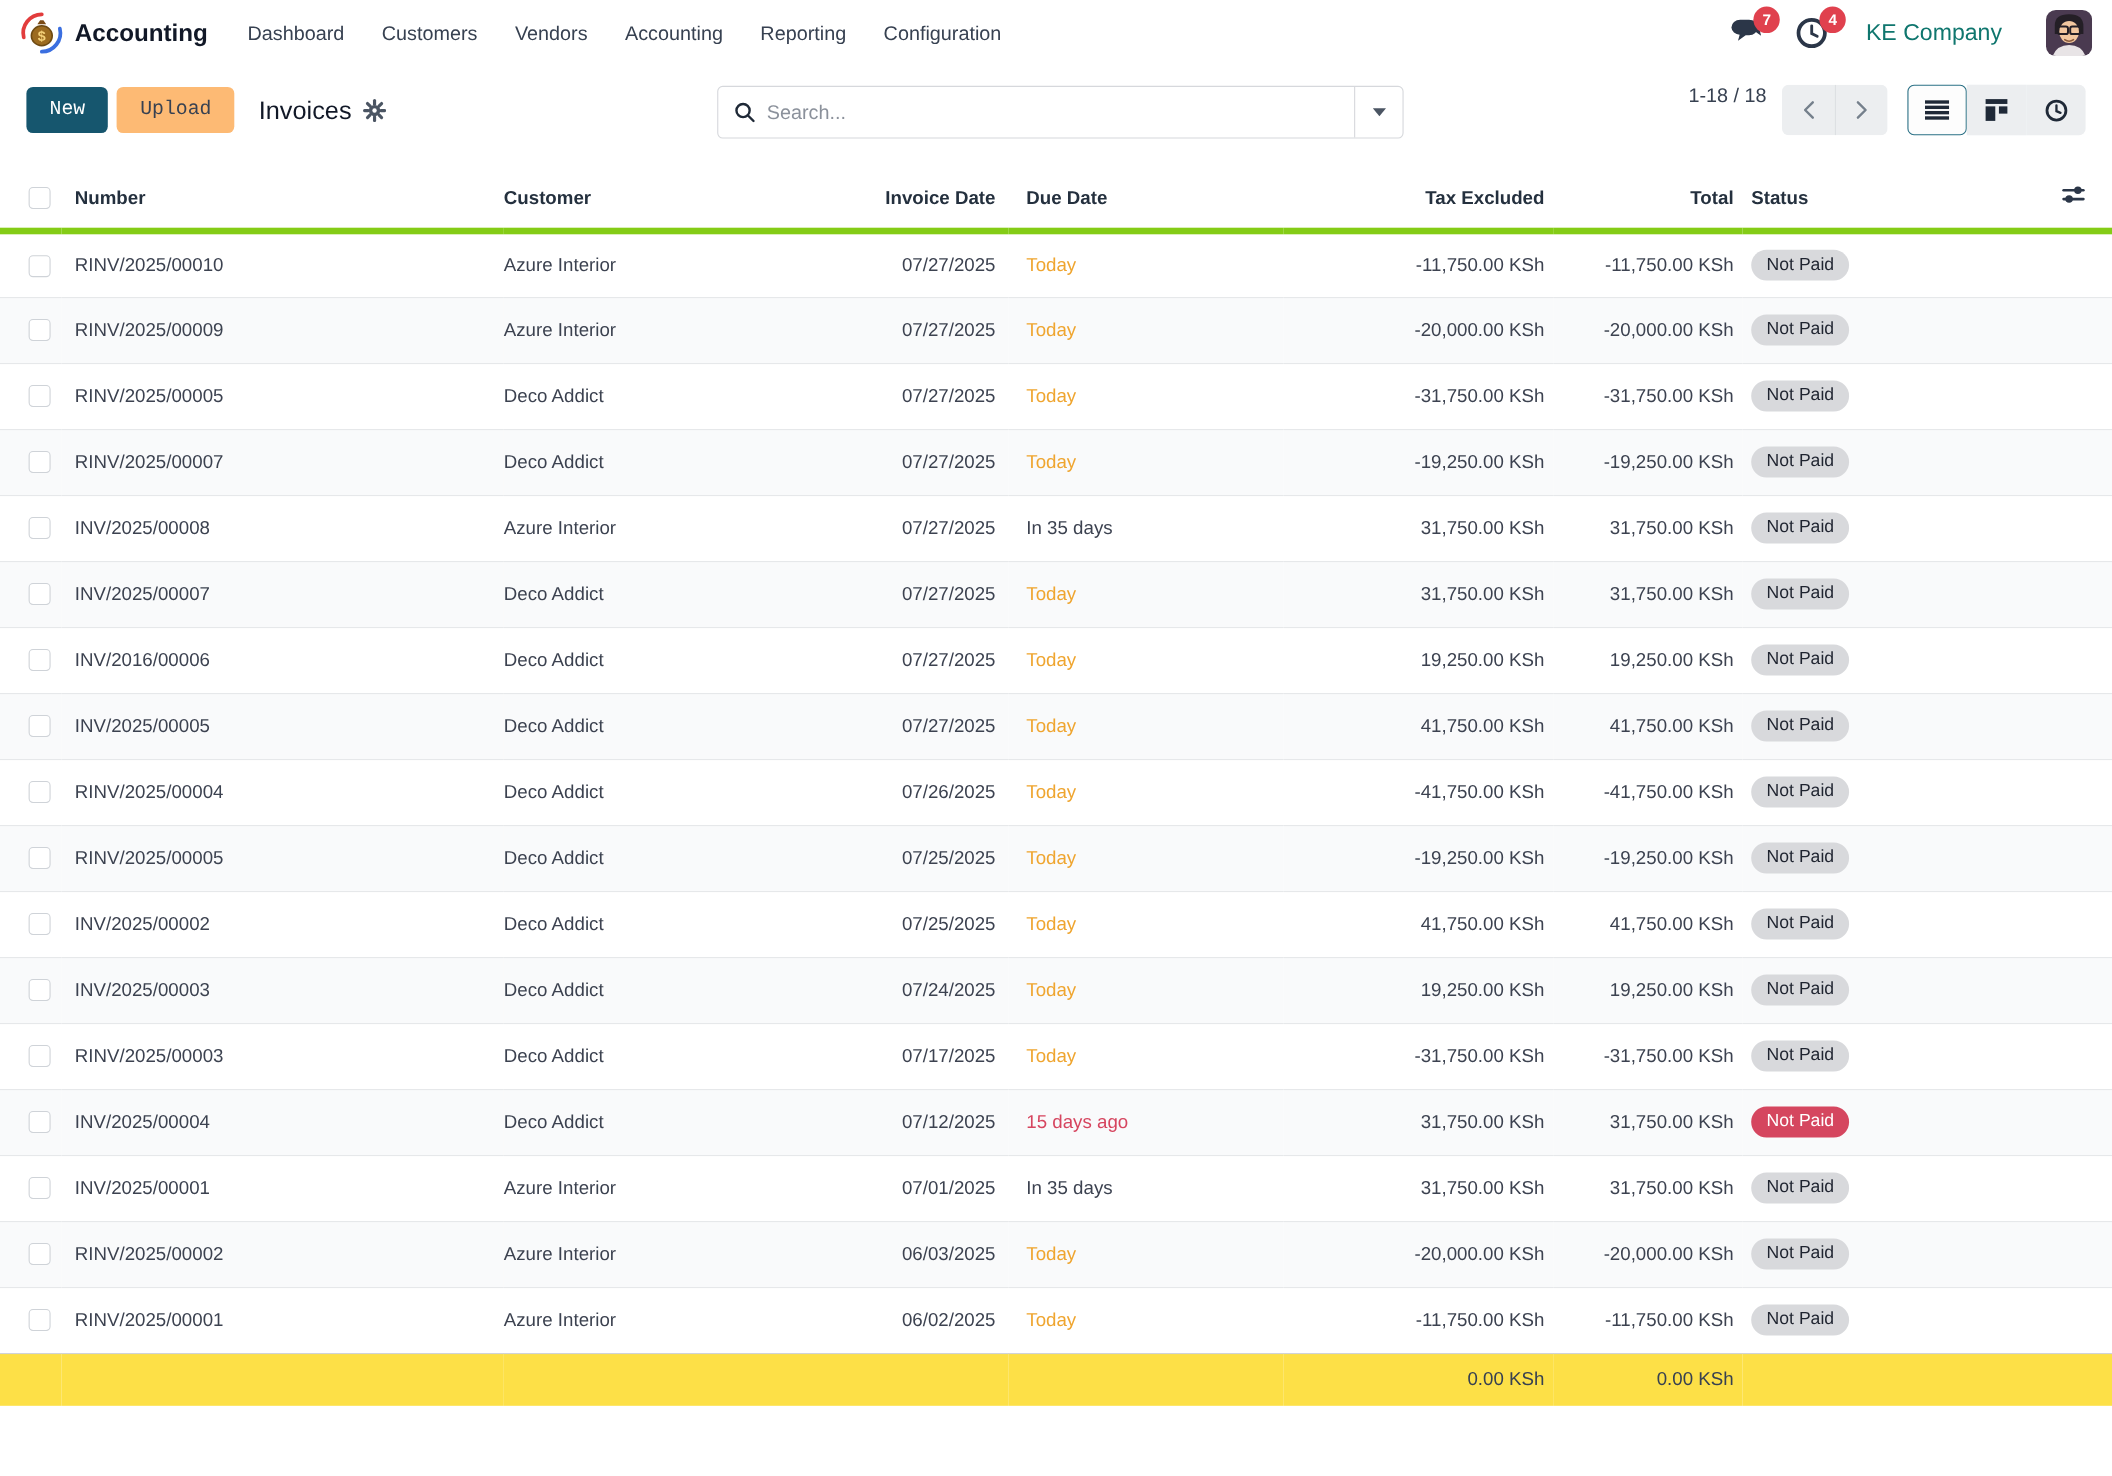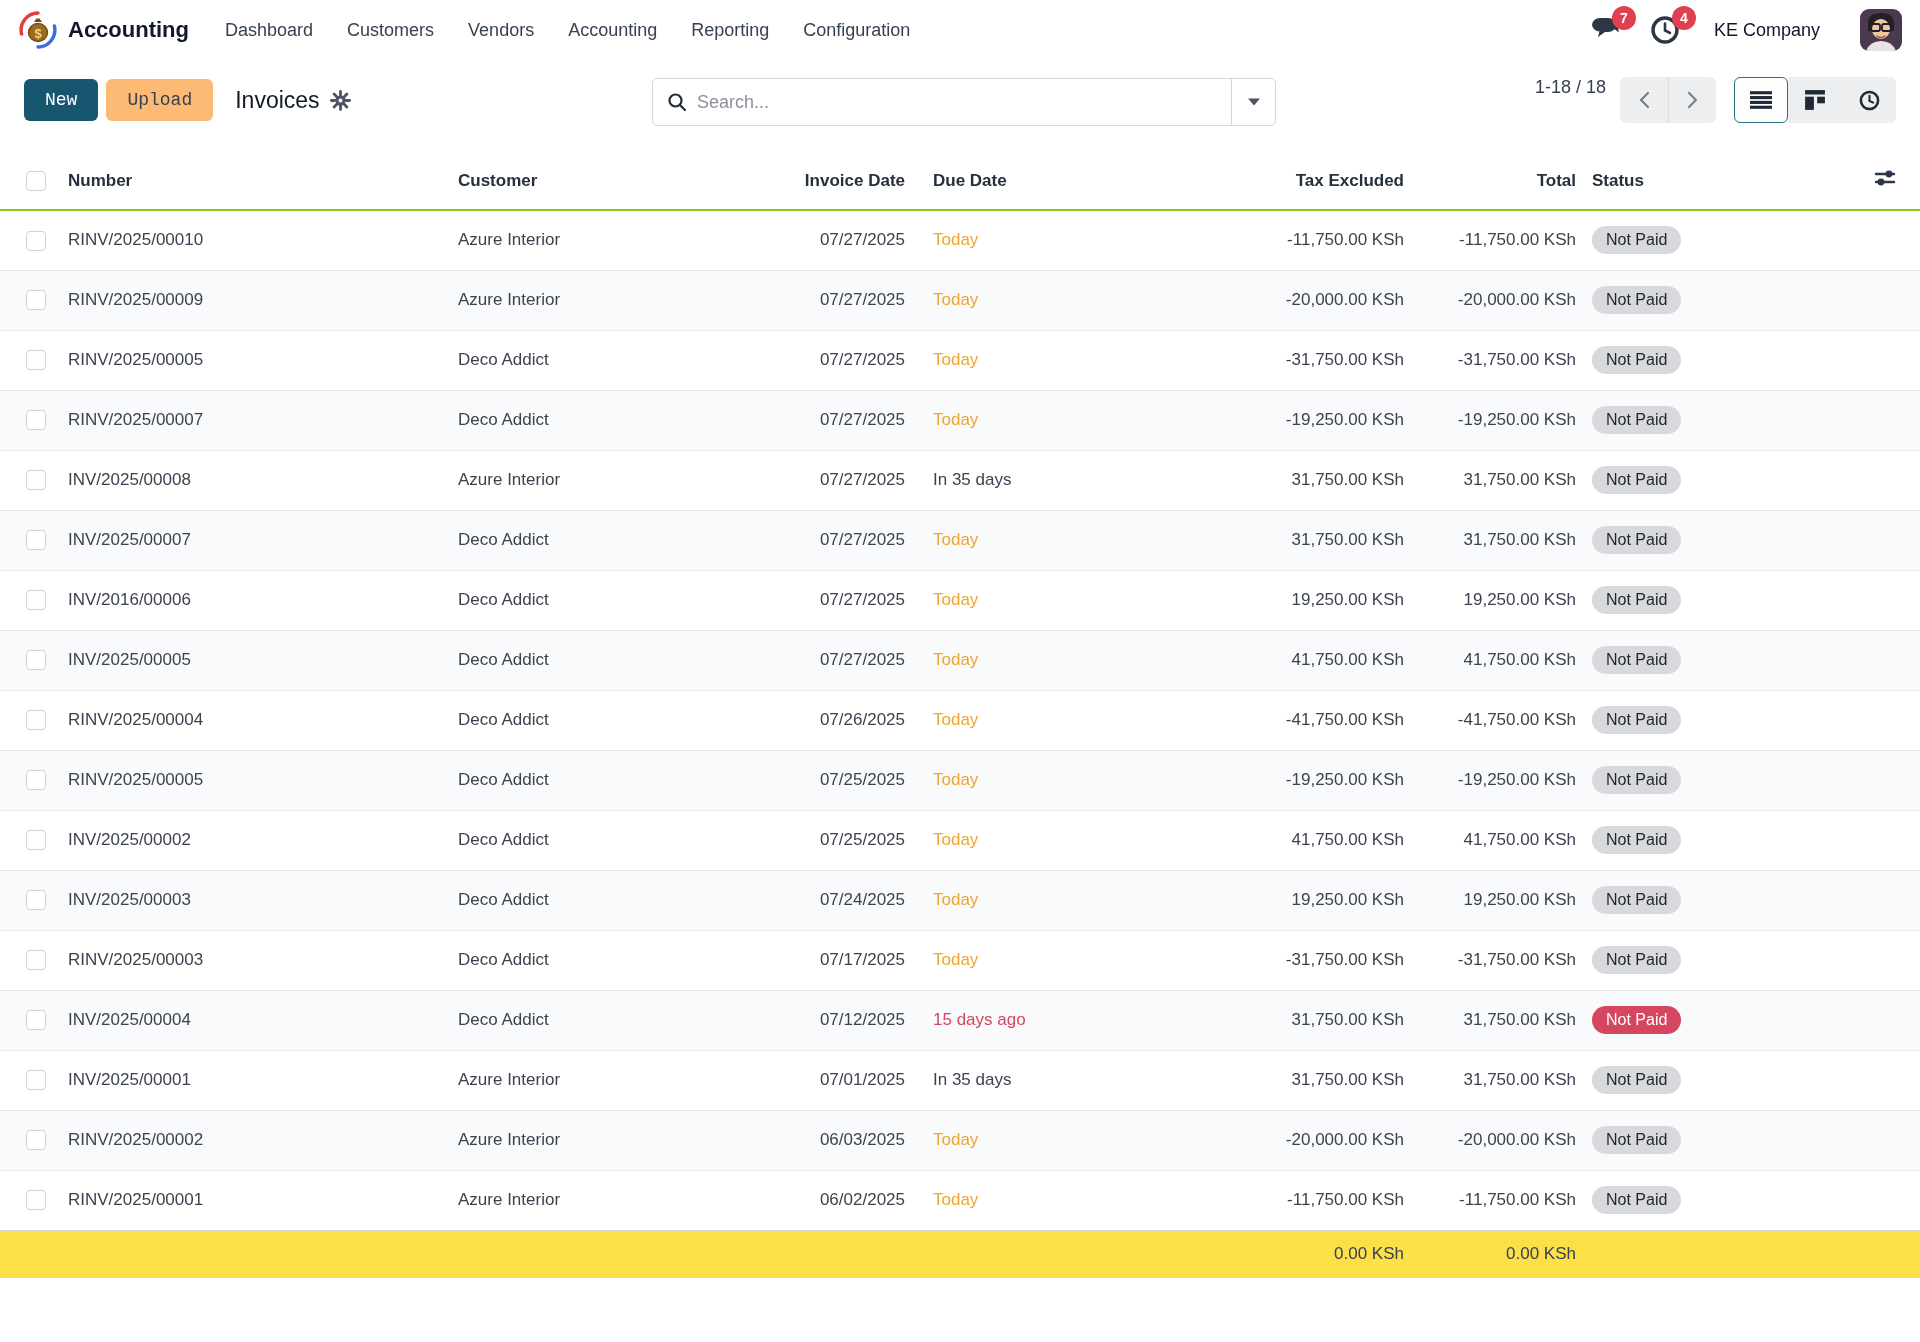--- a/index.html
+++ b/index.html
@@ -11,21 +11,21 @@
   .logo { width:40px; height:40px; margin-right:10px; flex:0 0 auto; cursor:pointer; }
   .app-name { font-size:22px; font-weight:600; color:#111827; margin-right:22px; }
   .nav-menu { display:flex; align-items:center; gap:6px; }
   .nav-item { font-size:18px; color:#374151; padding:8px 14px; border-radius:4px; cursor:pointer; }
   .nav-spacer { flex:1; }
   .systray { display:flex; align-items:center; gap:26px; }
   .systray-icon { position:relative; width:34px; height:30px; cursor:pointer; }
   .count-badge { position:absolute; top:-9px; right:-12px; min-width:24px; height:24px;
     border-radius:12px; background:#e0414e; color:#fff; font-size:14px; font-weight:600;
     display:flex; align-items:center; justify-content:center; padding:0 6px; }
-  .company-name { font-size:18px; color:#0f172a; margin-left:4px; cursor:pointer; }
+  .company-name { font-size:21px; color:#0f766e; margin-left:4px; cursor:pointer; }
   .avatar { width:42px; height:42px; border-radius:9px; overflow:hidden; margin-left:14px; cursor:pointer; }
 
   
   .control-panel { height:80px; display:flex; align-items:center; padding:0 24px; background:#fff; }
   .btn { font-size:18px; border:none; border-radius:6px; padding:11px 21px; cursor:pointer;
     font-family:Liberation Mono, monospace; }
   .btn-primary { background:#16566e; color:#fff; }
   .btn-secondary { background:#fdba74; color:#374151; margin-left:8px; }
   .view-title { font-size:23px; color:#111827; margin-left:22px; display:flex; align-items:center; gap:10px; }
   .gear-btn { cursor:pointer; display:flex; align-items:center; }
@@ -53,21 +53,21 @@
   .switch-btn.active { background:#fdfdfd; border:1px solid #2a7085; border-radius:6px; }
 
   
   .table-area { margin-top:12px; }
   table { width:1920px; border-collapse:collapse; table-layout:fixed; }
   col.c-check{width:56px} col.c-number{width:402px} col.c-customer{width:342px}
   col.c-invdate{width:117px} col.c-duedate{width:250px} col.c-tax{width:245px}
   col.c-total{width:172px} col.c-status{width:266px} col.c-filter{width:70px}
 
   thead th { height:58px; font-size:17px; font-weight:600; color:#24303e; text-align:left;
-    border-bottom:2px solid #84cc16; background:#fff; cursor:pointer; }
+    border-bottom:6px solid #84cc16; background:#fff; cursor:pointer; }
   th.cell-number, td.cell-number { padding-left:12px; }
   th.cell-invdate, td.cell-invdate { padding-right:12px; text-align:right; }
   th.cell-duedate, td.cell-duedate { padding-left:16px; }
   th.cell-tax, td.cell-tax { padding-right:8px; text-align:right; }
   th.cell-total, td.cell-total { padding-right:8px; text-align:right; }
   th.cell-status, td.cell-status { padding-left:8px; }
   th.cell-filter, td.cell-filter { text-align:center; }
 
   tbody tr { height:60px; border-bottom:1px solid #e6e8ea; background:#fff; cursor:pointer; }
   tbody tr:nth-child(even) { background:#f9fafb; }

